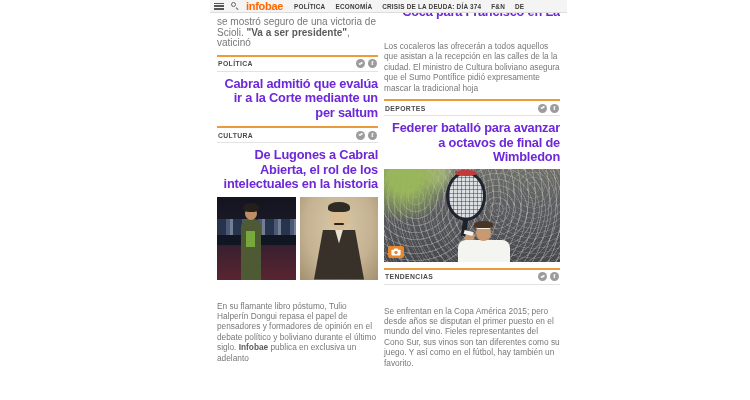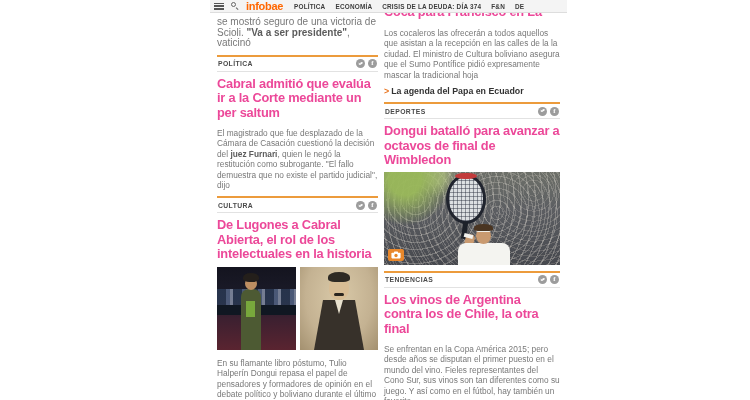--- a/index.html
+++ b/index.html
@@ -30,23 +30,23 @@
 
   .section-head { margin-top:6px; border-top:2px solid #ec9b3c; border-bottom:1px solid #e2e2e2;
     display:flex; justify-content:space-between; align-items:center; padding:2.5px 1px; }
   .section-label { font-size:6.8px; font-weight:bold; color:#4a4a4a; letter-spacing:.4px; cursor:pointer; }
   .socials { display:flex; gap:3px; }
   .soc { width:9px; height:9px; border-radius:50%; background:#9c9c9c; display:flex;
     align-items:center; justify-content:center; cursor:pointer; }
   .soc svg { width:5.5px; height:5.5px; display:block; }
   .soc .f { color:#fff; font-size:7px; font-weight:bold; font-family:"Liberation Serif",serif; line-height:1; }
 
-  .headline { font-size:12.8px; line-height:14.5px; font-weight:bold; color:#ec4899;
-    letter-spacing:-0.2px; margin-top:5px; cursor:pointer; }
-  .body { font-size:8.3px; line-height:10.4px; color:#787878; margin-top:8px; }
+  .headline { font-size:12.8px; line-height:14.5px; font-weight:bold; color:#6d28d9;
+    letter-spacing:-0.2px; margin-top:5px; cursor:pointer;text-align:right; }
+  .body { font-size:8.3px; line-height:10.4px; color:#787878; margin-top:21px; }
 
   .clip-head { height:7px; overflow:hidden; }
   .clip-head .headline { margin-top:-8px; }
 
   .more-link { margin-top:6px; font-size:8.8px; font-weight:bold; color:#333; cursor:pointer; }
   .more-link .chev { color:#e8741e; margin-right:2px; font-weight:bold; }
 
   
   .thumb-row { display:flex; gap:4px; margin-top:5px; }
   .thumb { position:relative; height:83px; overflow:hidden; cursor:pointer; }
@@ -131,21 +131,20 @@
             <svg viewBox="0 0 10 10">
               <path d="M1 7 Q4 8 6 6 Q9 5 9 2 L7.5 2.6 Q6.5 1.4 5.2 2.2 Q4 3 4.4 4.4 Q2.5 4 1.2 2.6 Q.6 4.6 2.4 5.6 Q1.6 5.8 1 5.4 Q1.4 6.8 3 6.9 Q2 7.6 1 7Z" fill="#fff"></path>
             </svg>
           </span>
         <span class="soc">
             <span class="f">f</span>
           </span>
       </span>
     </div>
     <div class="headline">Cabral admitió que evalúa ir a la Corte mediante un per saltum</div>
-    <div class="body"><span>El magistrado que fue desplazado de la Cámara de Casación cuestionó la decisión del </span><b>juez Furnari</b><span>, quien le negó la restitución como subrogante. "El fallo demuestra que no existe el partido judicial", dijo</span></div>
 
     <div class="section-head">
       <span class="section-label">CULTURA</span>
       <span class="socials">
         <span class="soc">
             <svg viewBox="0 0 10 10">
               <path d="M1 7 Q4 8 6 6 Q9 5 9 2 L7.5 2.6 Q6.5 1.4 5.2 2.2 Q4 3 4.4 4.4 Q2.5 4 1.2 2.6 Q.6 4.6 2.4 5.6 Q1.6 5.8 1 5.4 Q1.4 6.8 3 6.9 Q2 7.6 1 7Z" fill="#fff"></path>
             </svg>
           </span>
         <span class="soc">
@@ -175,36 +174,35 @@
     <div class="body"><span>En su flamante libro póstumo, Tulio Halperín Dongui repasa el papel de pensadores y formadores de opinión en el debate político y boliviano durante el último siglo. </span><b>Infobae</b><span> publica en exclusiva un adelanto</span></div>
 
   </div>
 
   <div class="col col-right">
 
     <div class="clip-head">
       <div class="headline">Coca para Francisco en La Paz</div>
     </div>
     <div class="body">Los cocaleros las ofrecerán a todos aquellos que asistan a la recepción en las calles de la la ciudad. El ministro de Cultura boliviano asegura que el Sumo Pontífice pidió expresamente mascar la tradicional hoja</div>
-    <div class="more-link"><span class="chev">&gt;</span><span>La agenda del Papa en Ecuador</span></div>
 
     <div class="section-head">
       <span class="section-label">DEPORTES</span>
       <span class="socials">
         <span class="soc">
             <svg viewBox="0 0 10 10">
               <path d="M1 7 Q4 8 6 6 Q9 5 9 2 L7.5 2.6 Q6.5 1.4 5.2 2.2 Q4 3 4.4 4.4 Q2.5 4 1.2 2.6 Q.6 4.6 2.4 5.6 Q1.6 5.8 1 5.4 Q1.4 6.8 3 6.9 Q2 7.6 1 7Z" fill="#fff"></path>
             </svg>
           </span>
         <span class="soc">
             <span class="f">f</span>
           </span>
       </span>
     </div>
-    <div class="headline">Dongui batalló para avanzar a octavos de final de Wimbledon</div>
+    <div class="headline">Federer batalló para avanzar a octavos de final de Wimbledon</div>
 
     <div class="photo">
       <div class="racket"></div>
         <div class="grip"></div>
         <div class="arm"></div>
         <div class="wrist"></div>
       <div class="shirt3"></div>
         <div class="head3"></div>
         <div class="band"></div>
         <div class="hair3"></div>
@@ -223,17 +221,16 @@
         <span class="soc">
             <svg viewBox="0 0 10 10">
               <path d="M1 7 Q4 8 6 6 Q9 5 9 2 L7.5 2.6 Q6.5 1.4 5.2 2.2 Q4 3 4.4 4.4 Q2.5 4 1.2 2.6 Q.6 4.6 2.4 5.6 Q1.6 5.8 1 5.4 Q1.4 6.8 3 6.9 Q2 7.6 1 7Z" fill="#fff"></path>
             </svg>
           </span>
         <span class="soc">
             <span class="f">f</span>
           </span>
       </span>
     </div>
-    <div class="headline">Los vinos de Argentina contra los de Chile, la otra final</div>
     <div class="body"><span>Se enfrentan en la Copa América 2015; pero desde años se disputan el primer puesto en el mundo del vino. Fieles representantes del Cono Sur, sus vinos son tan diferentes como su juego. Y así como en el fútbol, hay también un favorito. </span></div>
   </div>
 
 </div>
 
 </body></html>

